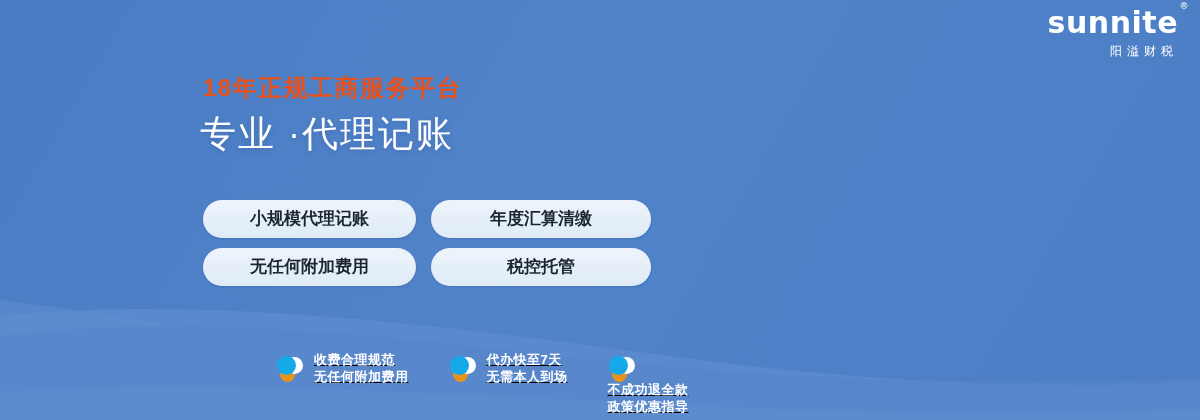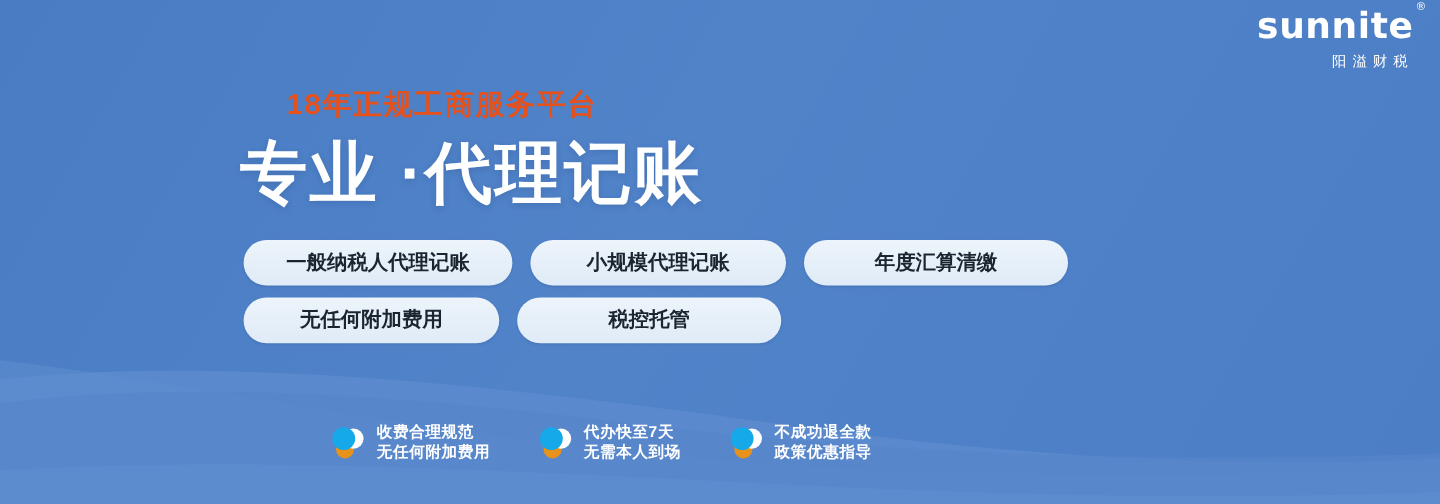--- a/index.html
+++ b/index.html
@@ -69,29 +69,28 @@
   .kicker {
     position: absolute;
     left: 203px;
     top: 76px;
     color: #e6511b;
     font-size: 24px;
     font-weight: bold;
     letter-spacing: 1.5px;
     line-height: 1;
     white-space: nowrap;
-    margin-left: 36px;
   }
   .headline {
     position: absolute;
     left: 200px;
     top: 116px;
     color: #ffffff;
-    font-size: 56px;
-    font-weight: bold;
+    font-size: 36px;
+    font-weight: normal;
     letter-spacing: 2px;
     line-height: 1;
     white-space: nowrap;
     text-shadow: 0 2px 5px rgba(20,50,90,0.18);
   }
 
   
   .pill-grid {
     position: absolute;
     left: 203px;
@@ -124,22 +123,23 @@
     position: absolute;
     left: 276px;
     top: 351px;
     display: flex;
     align-items: flex-start;
   }
   .feature {
     display: flex;
     align-items: flex-start;
     margin-right: 40px;
-  }
-  .feature:last-child { margin-right: 0; }
+    text-decoration: underline;
+  }
+  .feature:last-child { margin-right: 0; flex-direction: column; }
 
   .feat-icon {
     position: relative;
     width: 30px;
     height: 34px;
     flex: 0 0 30px;
     margin-right: 8px;
   }
   .feat-icon .drop {
     position: absolute;
@@ -197,21 +197,20 @@
     </div>
     <div class="logo-sub">阳溢财税</div>
   </div>
 
   <div class="kicker">18年正规工商服务平台</div>
 
   <div class="headline">专业 ·代理记账</div>
 
   <div class="pill-grid">
     <div class="pill-row">
-      <div class="pill pill-a">一般纳税人代理记账</div>
       <div class="pill pill-b">小规模代理记账</div>
       <div class="pill pill-c">年度汇算清缴</div>
     </div>
     <div class="pill-row">
       <div class="pill pill-b">无任何附加费用</div>
       <div class="pill pill-c">税控托管</div>
     </div>
   </div>
 
   <div class="features">

